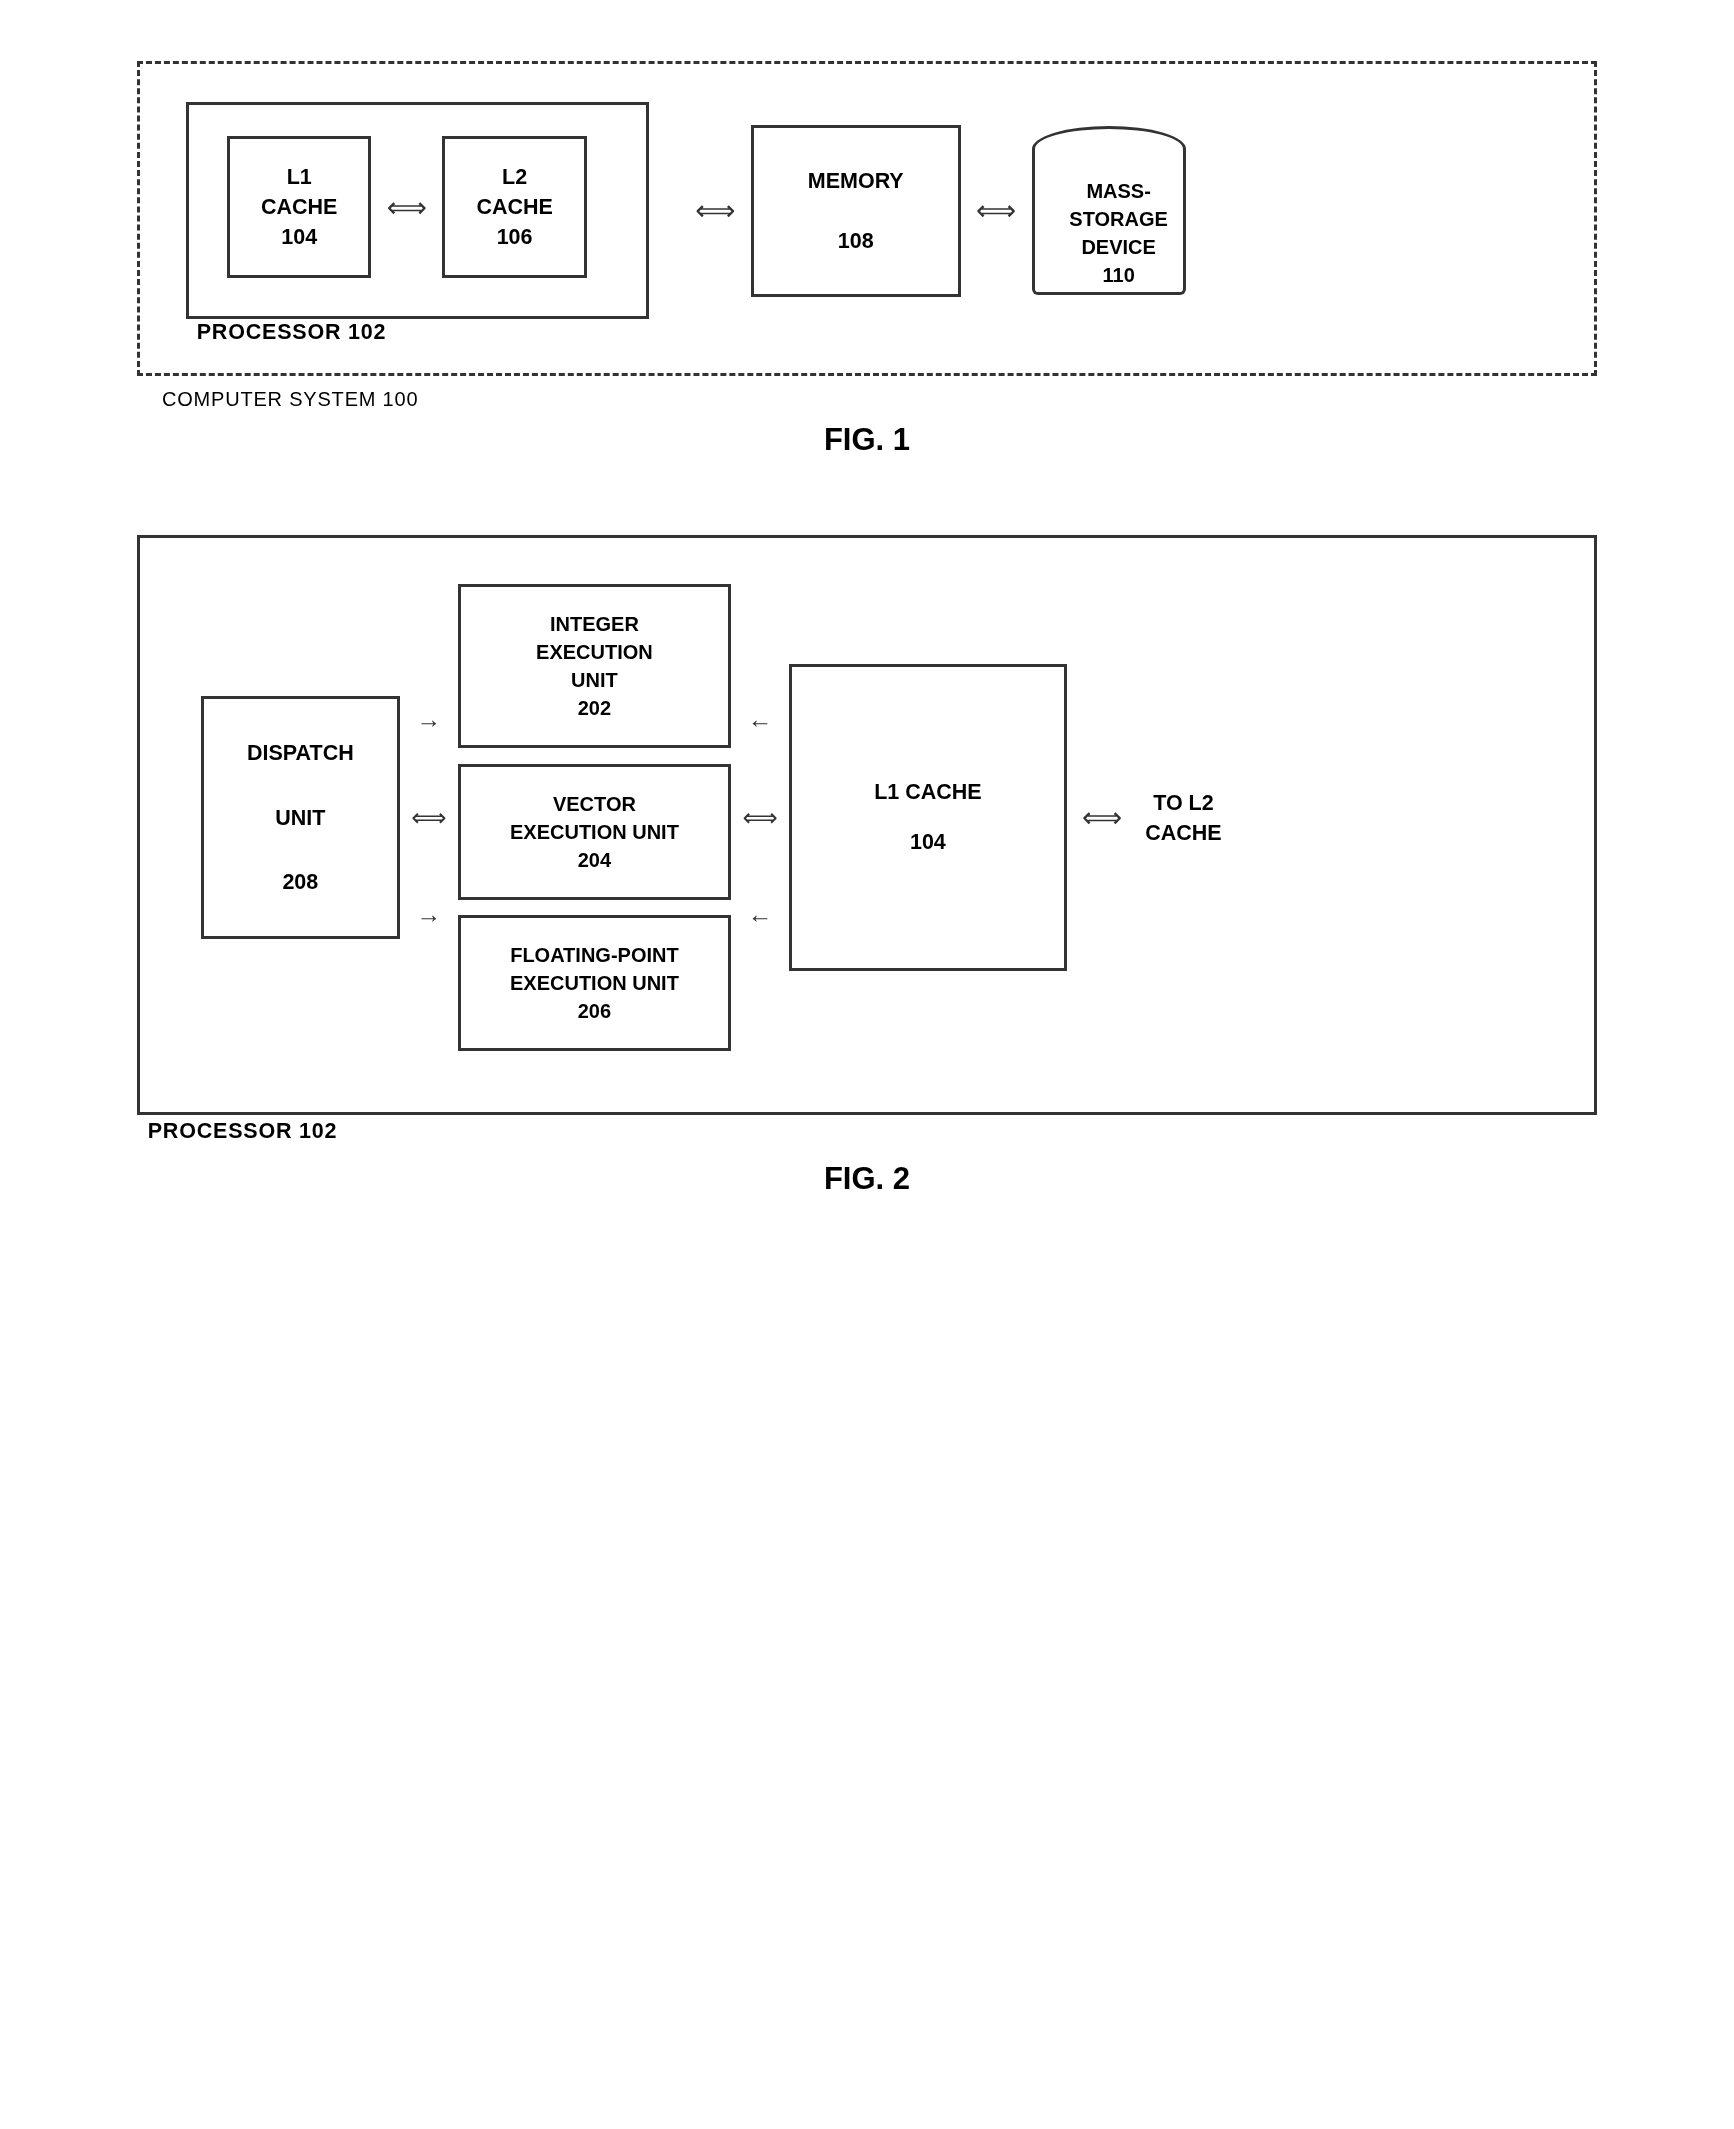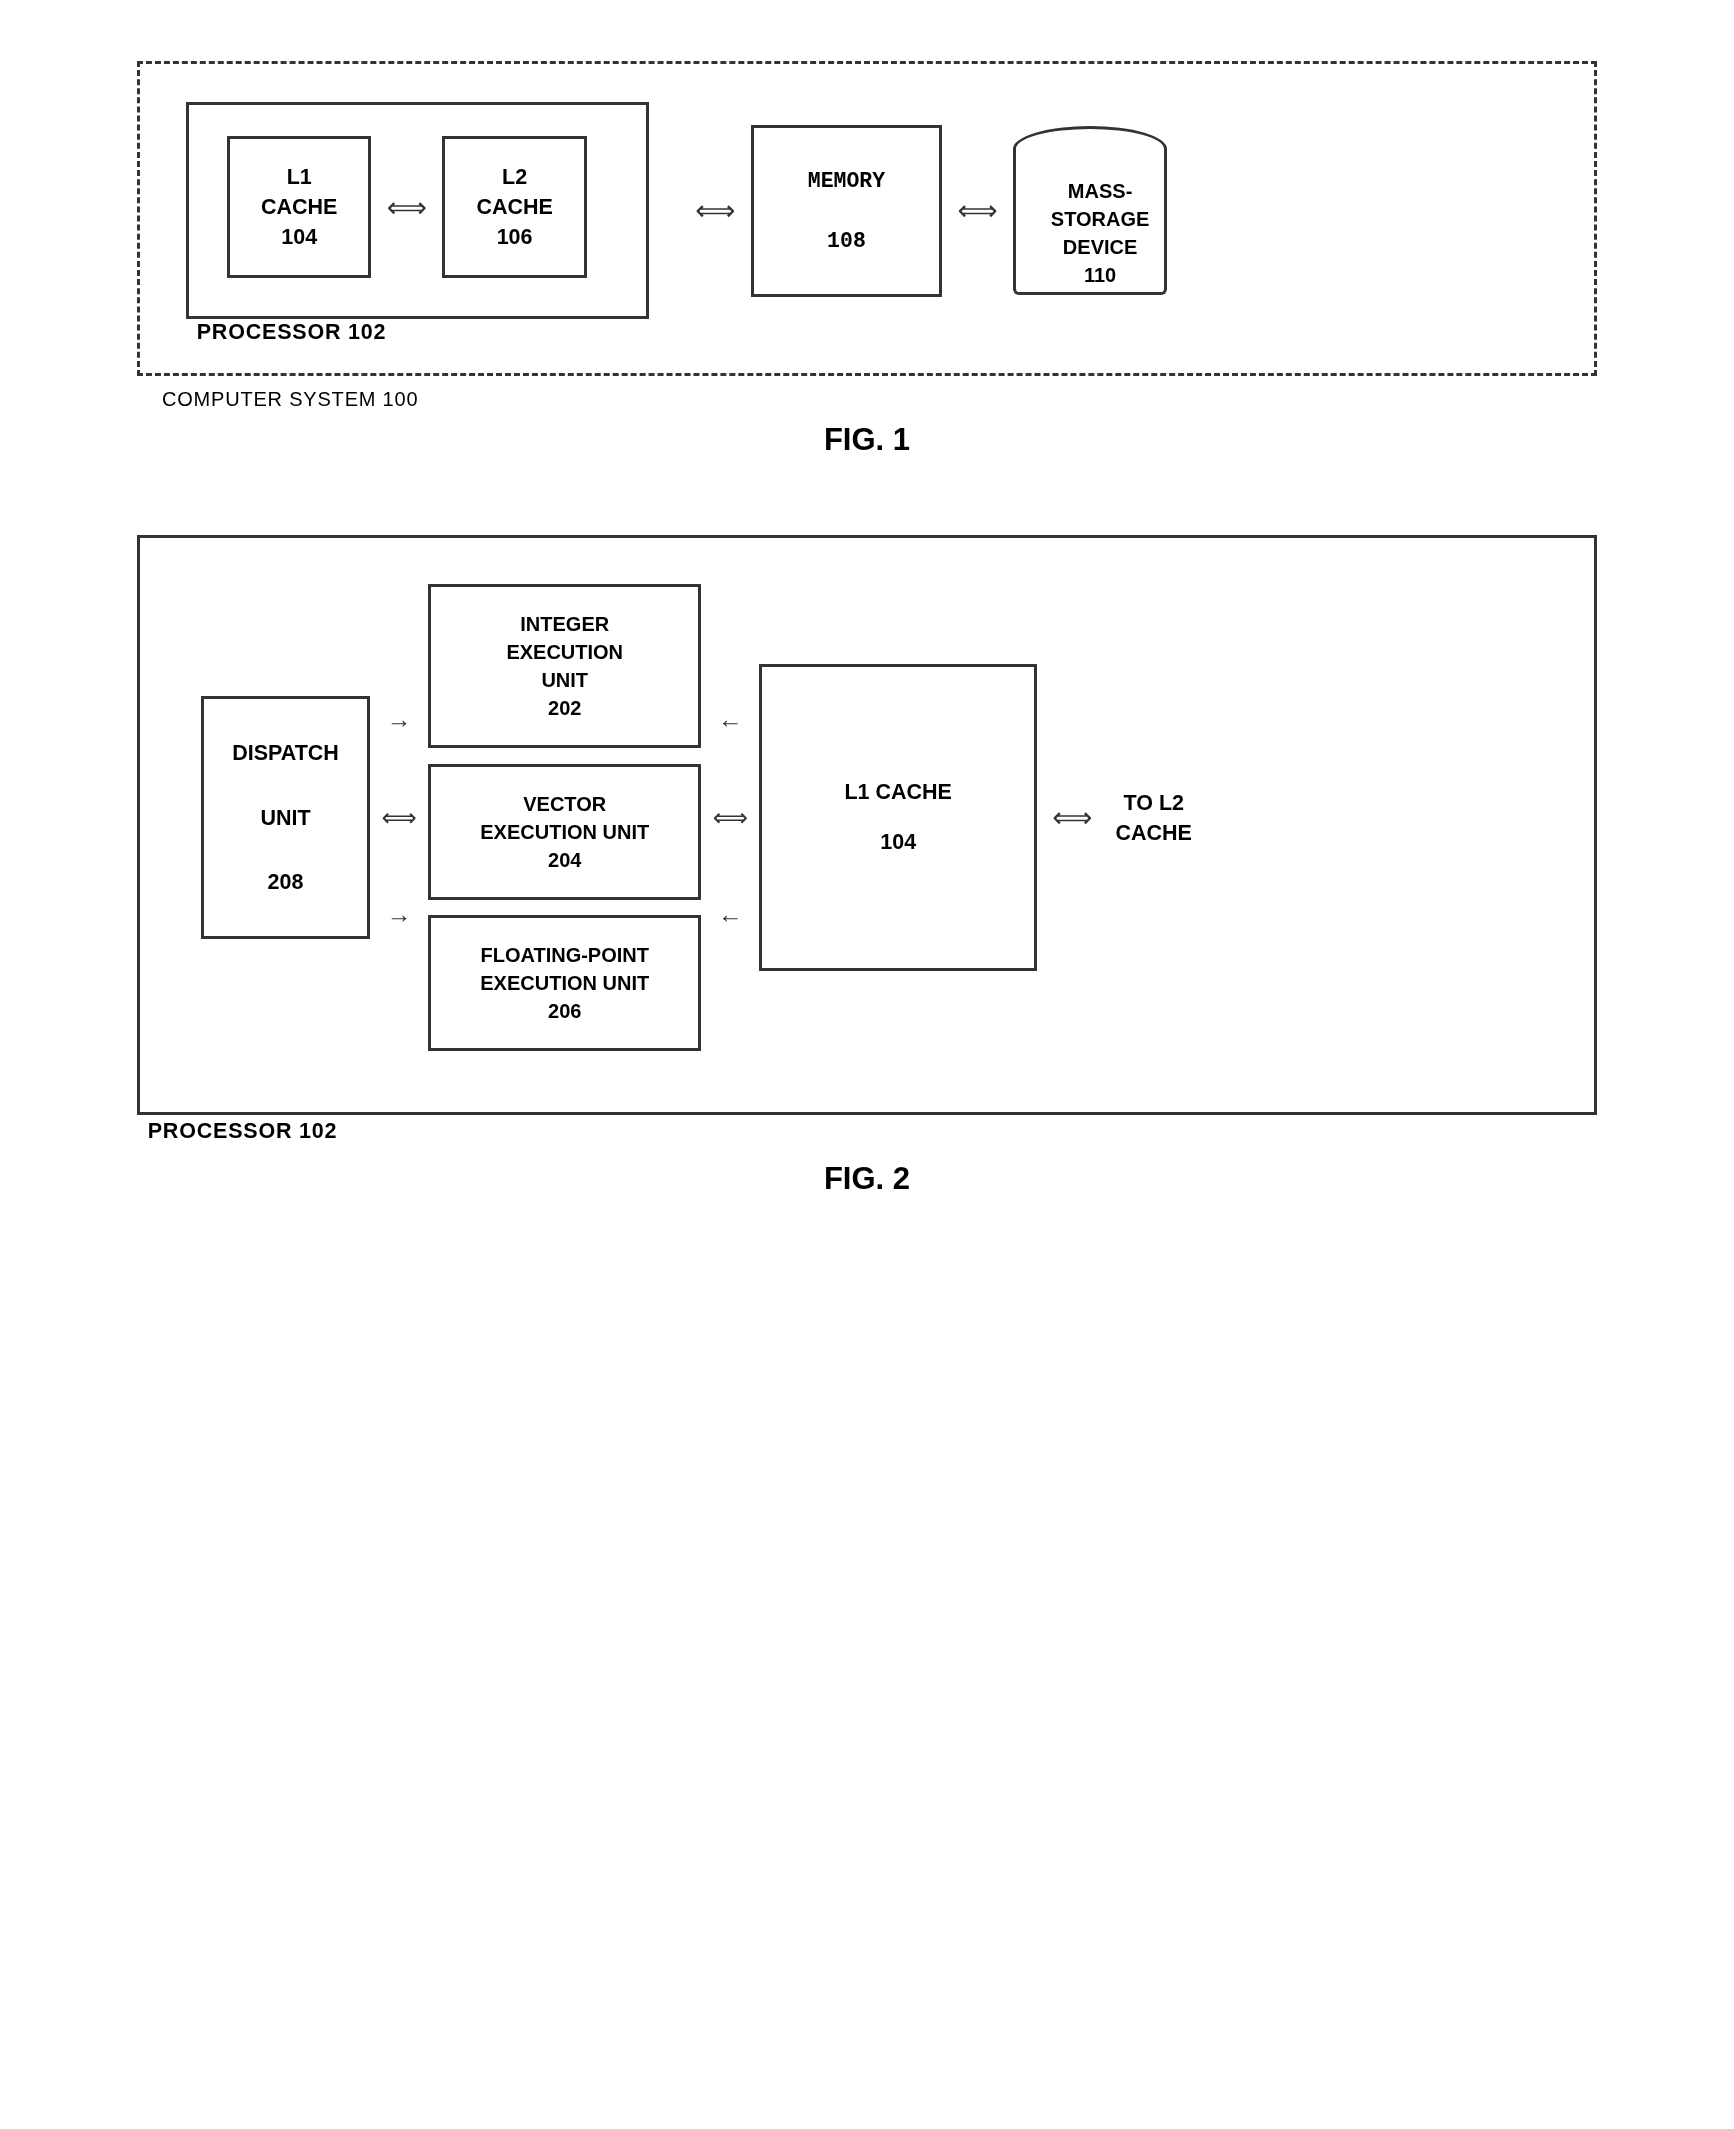--- a/index.html
+++ b/index.html
@@ -76,21 +76,20 @@
       text-align: center;
       font-size: 21.5px;
       font-weight: bold;
       line-height: 1.4;
       min-width: 169px;
       min-height: 138px;
       display: flex;
       flex-direction: column;
       align-items: center;
       justify-content: center;
-      font-family: Liberation Mono, monospace;
     }
 
     .arrow-both {
       display: flex;
       align-items: center;
       font-size: 28px;
       margin: 0 15.4px;
       color: #333;
     }
 
@@ -176,21 +175,21 @@
     }
 
     .fig2-row {
       display: flex;
       align-items: center;
       gap: 0;
     }
 
     .dispatch-box {
       border: 3.1px solid #333;
-      padding: 38px 28px;
+      padding: 38px 43px;
       text-align: center;
       font-size: 21.5px;
       font-weight: bold;
       line-height: 1.5;
       min-width: 169px;
       min-height: 231px;
       display: flex;
       flex-direction: column;
       align-items: center;
       justify-content: center;

